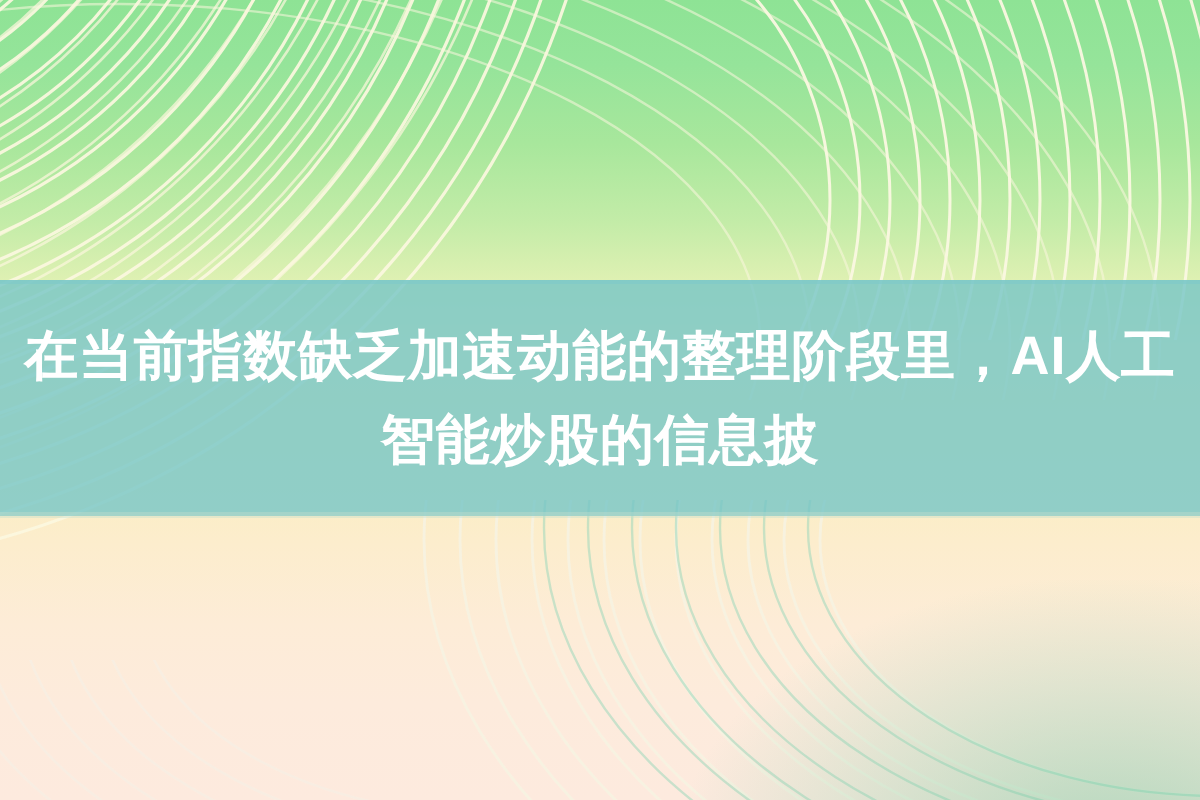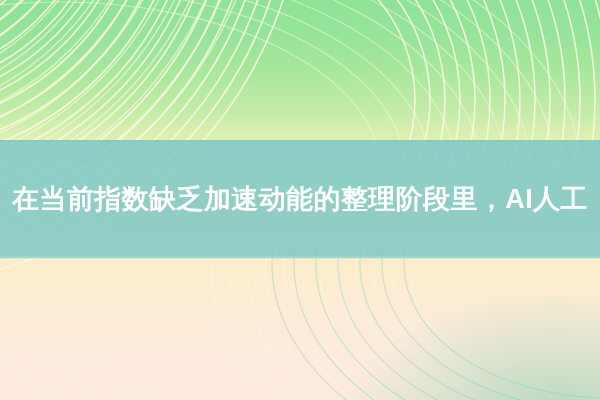--- a/index.html
+++ b/index.html
@@ -236,15 +236,16 @@
     </svg>
 
   </div>
 
   <div class="band-edge-top"></div>
   <div class="band"></div>
   <div class="band-edge-bottom"></div>
 
   <div class="headline">
     <div class="line">在当前指数缺乏加速动能的整理阶段里，AI人工</div>
+    <div class="line">智能炒股的信息披</div>
   </div>
 
 </div>
 
 </body></html>

